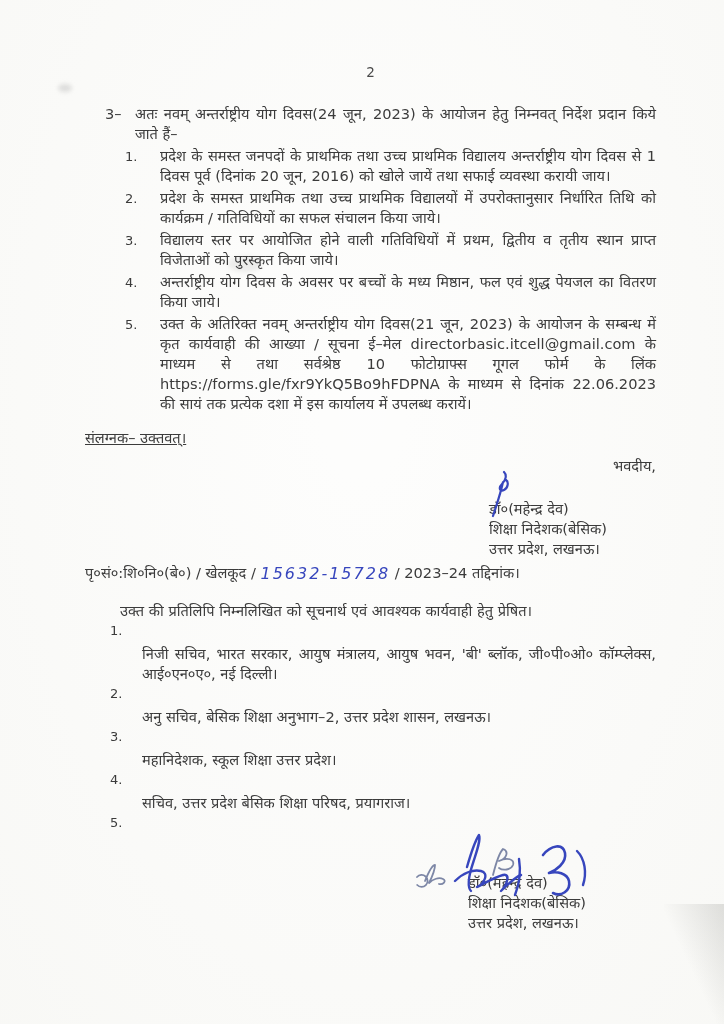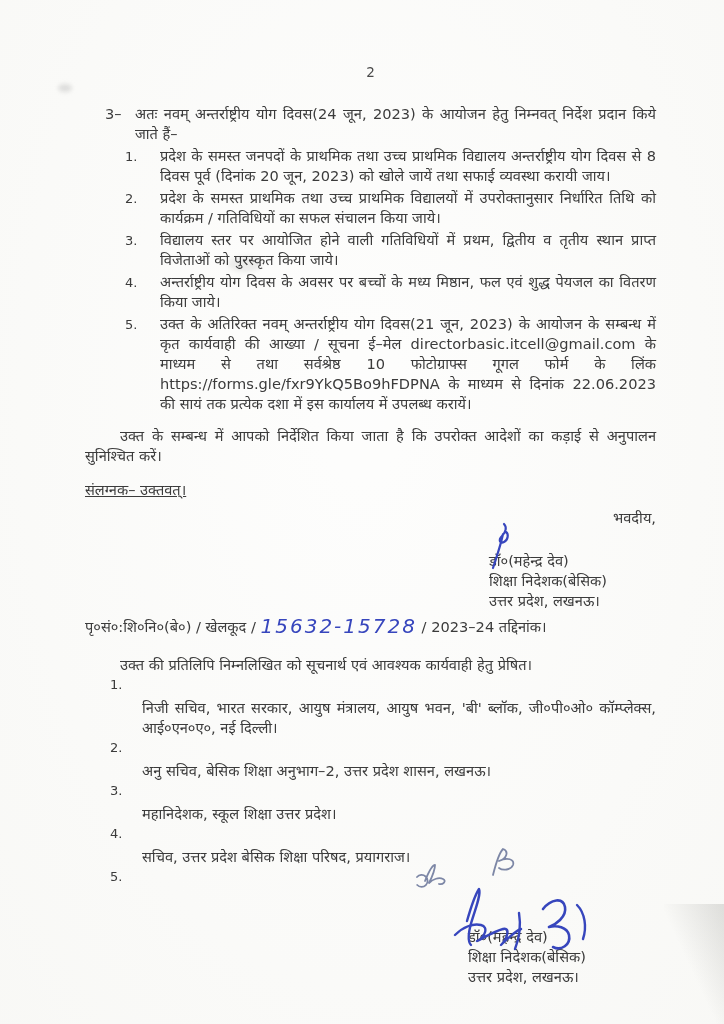--- a/index.html
+++ b/index.html
@@ -35,21 +35,21 @@
   .dir-item .num{flex:0 0 35px;font-size:13px;padding-top:1px;}
   .txt{flex:1;text-align:justify;}
   .para{text-align:justify;text-indent:35px;margin-top:12px;}
   .enclosure{margin-top:14px;text-decoration:underline;}
   .sig1{position:relative;margin-top:8px;}
   .sig1 .salutation{margin-left:437px;text-align:right;}
   .sig1 .namelines{margin-left:404px;margin-top:23px;}
   .sig1 svg{position:absolute;left:395px;top:12px;}
   .refline{margin-top:4px;white-space:nowrap;}
   .hand-number{
-    color:#3746bd;font-style:italic;font-size:20px;letter-spacing:2px;
+    color:#3746bd;font-style:italic;font-size:16px;letter-spacing:2px;
     font-weight:500;position:relative;top:1px;
   }
   .copy-para{text-indent:35px;margin-top:18px;}
   .copy-item{margin-left:25px;margin-top:-1px;}
   .copy-item .num{flex:0 0 32px;font-size:13px;padding-top:1px;}
   .copy-item .txt{text-align:justify;margin-top:24px;}
   .sig2{position:relative;margin-top:40px;}
   .sig2 .namelines{margin-left:383px;}
   .sig2 svg.scrawl{position:absolute;left:330px;top:-44px;}
   .marks{position:absolute;left:85px;top:843px;width:571px;height:60px;}
@@ -68,40 +68,39 @@
 
   <div class="pageno">2</div>
 
   <div class="row intro">
     <div class="marker">3–</div>
     <div class="txt">अतः नवम् अन्तर्राष्ट्रीय योग दिवस(24 जून, 2023) के आयोजन हेतु निम्नवत् निर्देश प्रदान किये जाते हैं–</div>
   </div>
 
   <div class="row dir-item">
     <div class="num">1.</div>
-    <div class="txt">प्रदेश के समस्त जनपदों के प्राथमिक तथा उच्च प्राथमिक विद्यालय अन्तर्राष्ट्रीय योग दिवस से 8 दिवस पूर्व (दिनांक 20 जून, 2023) को खोले जायें तथा सफाई व्यवस्था करायी जाय।</div>
+    <div class="txt">प्रदेश के समस्त जनपदों के प्राथमिक तथा उच्च प्राथमिक विद्यालय अन्तर्राष्ट्रीय योग दिवस से 1 दिवस पूर्व (दिनांक 20 जून, 2016) को खोले जायें तथा सफाई व्यवस्था करायी जाय।</div>
   </div>
   <div class="row dir-item">
     <div class="num">2.</div>
     <div class="txt">प्रदेश के समस्त प्राथमिक तथा उच्च प्राथमिक  विद्यालयों में उपरोक्तानुसार निर्धारित तिथि को कार्यक्रम / गतिविधियों का सफल संचालन किया जाये।</div>
   </div>
   <div class="row dir-item">
     <div class="num">3.</div>
     <div class="txt">विद्यालय स्तर पर आयोजित होने वाली गतिविधियों में प्रथम, द्वितीय व तृतीय स्थान प्राप्त विजेताओं को पुरस्कृत किया जाये।</div>
   </div>
   <div class="row dir-item">
     <div class="num">4.</div>
     <div class="txt">अन्तर्राष्ट्रीय योग दिवस के अवसर पर बच्चों के मध्य मिष्ठान, फल एवं शुद्ध पेयजल का वितरण किया जाये।</div>
   </div>
   <div class="row dir-item">
     <div class="num">5.</div>
     <div class="txt">उक्त के अतिरिक्त नवम् अन्तर्राष्ट्रीय योग दिवस(21 जून, 2023) के आयोजन के सम्बन्ध में कृत कार्यवाही की आख्या / सूचना ई–मेल directorbasic.itcell@gmail.com के माध्यम से तथा सर्वश्रेष्ठ 10 फोटोग्राफ्स गूगल फोर्म के लिंक https://forms.gle/fxr9YkQ5Bo9hFDPNA के माध्यम से दिनांक 22.06.2023 की सायं तक प्रत्येक दशा में इस कार्यालय में उपलब्ध करायें।</div>
   </div>
 
-  <div class="para">उक्त के सम्बन्ध में आपको निर्देशित किया जाता है कि उपरोक्त आदेशों का कड़ाई से अनुपालन सुनिश्चित करें।</div>
 
   <div class="enclosure">संलग्नक– उक्तवत्।</div>
 
   <div class="sig1">
     <div class="salutation">भवदीय,</div>
     <svg width="46" height="52" viewBox="0 0 46 52">
       <path class="ink" stroke-width="2.2" d="M24,4 C27,7 26,12 22,16 C18,20 20,24 24,22 C28,20 29,14 26,12 M23,14 C21,24 17,36 13,48"></path>
     </svg>
     <div class="namelines">
       <div>डॉ०(महेन्द्र देव)</div>

